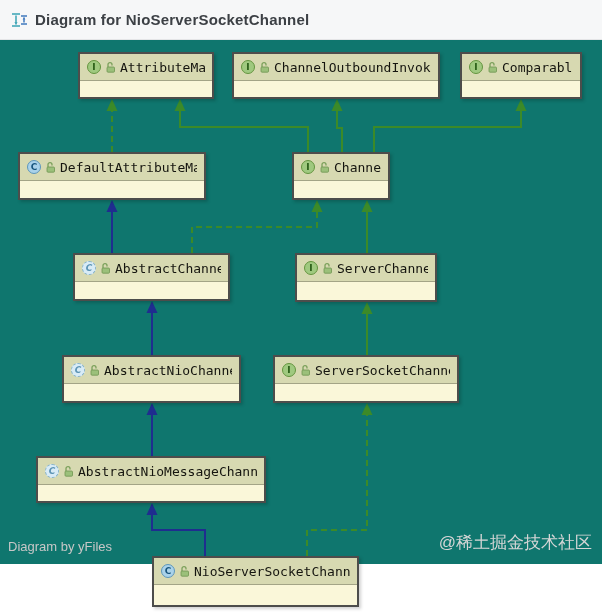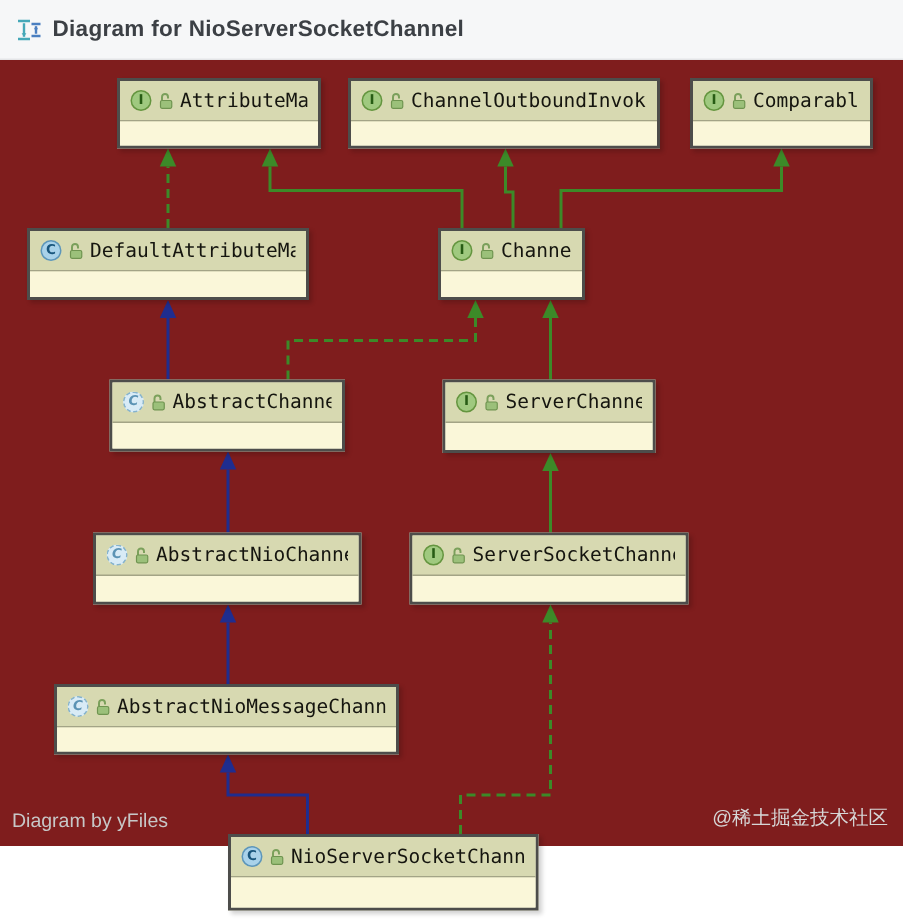--- a/index.html
+++ b/index.html
@@ -6,21 +6,21 @@
   html, body { width: 602px; height: 616px; }
   body {
     font-family: "Liberation Sans", sans-serif;
     background: #ffffff;
     overflow: hidden;
   }
   #app {
     position: relative;
     width: 602px;
     height: 564px;
-    background: #7f1d1d;
+    background: #0f766e;
   }
   
   #app-header {
     position: absolute;
     left: 0; top: 0;
     width: 602px; height: 40px;
     background: #f6f7f8;
     border-bottom: 1px solid #e4e5e7;
     display: flex;
     align-items: center;
@@ -96,21 +96,21 @@
     position: absolute;
     left: 8px; bottom: 10px;
     font-size: 13px;
     color: #c7c7c7;
     z-index: 4;
     text-decoration: none;
   }
   .watermark {
     position: absolute;
     right: 10px; bottom: 10px;
-    font-size: 13px;
+    font-size: 17px;
     color: #d6d6d6;
     z-index: 4;
   }
 </style>
 </head>
 <body>
 
 <div id="app">
 
   <div id="app-header">

